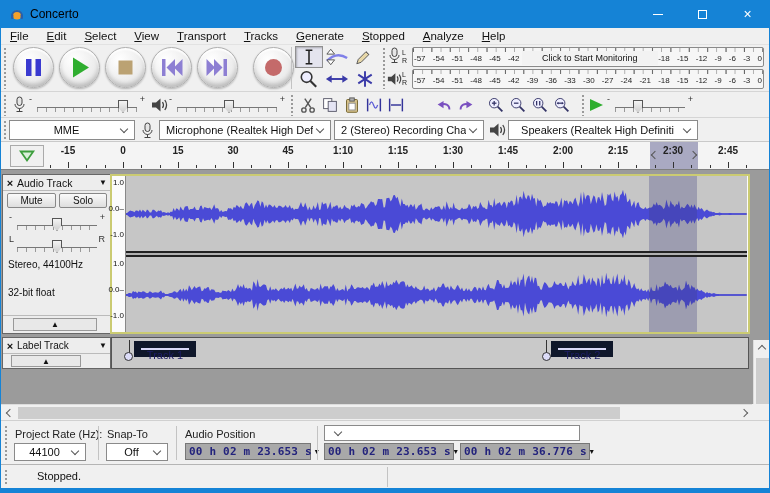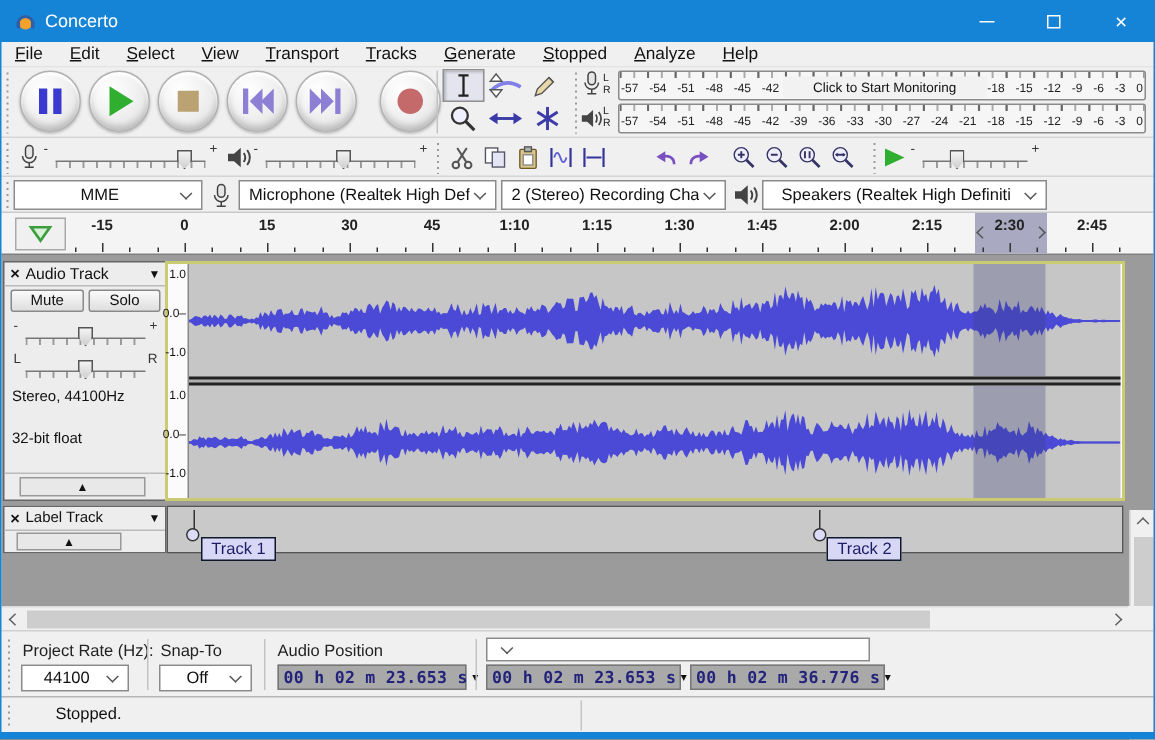--- a/index.html
+++ b/index.html
@@ -2,21 +2,21 @@
 <html><head>
 <meta charset="utf-8">
 <style>
   html,body{margin:0;padding:0;background:#444;}
   *{box-sizing:border-box;}
   .win{position:relative;width:770px;height:493px;background:#f0f0f0;overflow:hidden;
        font-family:"Liberation Sans","DejaVu Sans",sans-serif;font-size:11px;color:#111;}
   .abs{position:absolute;}
   
   #titlebar{position:absolute;left:0;top:0;width:770px;height:28px;background:#1583d6;display:flex;align-items:center;}
-  #title-text{color:#ffffff;font-size:12px;margin-left:6px;}
+  #title-text{color:#000000;font-size:12px;margin-left:6px;}
   .cap-btn{position:absolute;top:0;width:45px;height:28px;display:flex;align-items:center;justify-content:center;color:#fff;}
   .cap-min{left:635px;} .cap-max{left:680px;} .cap-close{left:725px;font-size:14px;}
   .cap-min i{display:block;width:10px;border-bottom:1.5px solid #fff;}
   .cap-max i{display:block;width:9px;height:9px;border:1.2px solid #fff;}
   
   #menubar{position:absolute;left:1px;top:28px;width:768px;height:17px;background:#f0f0f0;display:flex;align-items:center;border-bottom:1px solid #e2e2e2;}
   .menu-item{padding:1px 9px;font-size:11.5px;}
   .menu-item::first-letter{text-decoration:underline;}
   
   .grip{position:absolute;width:4px;background-image:radial-gradient(#9a9a9a 34%,transparent 36%);background-size:4px 4px;}
@@ -79,21 +79,21 @@
   .vr-num{position:absolute;right:1px;font-size:8px;color:#111;white-space:nowrap;}
   #wavecol{position:relative;width:621px;}
   .chan{position:relative;width:621px;height:76px;background:#c6c6c6;overflow:hidden;}
   .chan-sep{height:4px;background:#b0b0b0;border-top:1px solid #222;border-bottom:1px solid #222;}
   .chan svg{position:absolute;left:0;top:0;}
   .sel-overlay{position:absolute;top:0;bottom:0;background:rgba(62,62,125,0.30);}
   #label-panel{position:absolute;left:1px;top:167px;width:109px;height:32px;background:#ededed;border:1px solid #666;}
   #label-content{position:absolute;left:110px;top:167px;width:638px;height:32px;background:#c9c9c9;border:1px solid #555;}
   .lbl-stem{position:absolute;top:2px;width:1px;height:14px;background:#333;}
   .lbl-circle{position:absolute;width:9px;height:9px;border:1.4px solid #333;border-radius:50%;background:#dcdcf8;}
-  .lbl-box{position:absolute;top:20px;height:16px;border:1px solid #0f172a;background:#d8d8f6;color:#1d1d66;font-size:11px;line-height:14px;padding:0 6px;}
+  .lbl-box{position:absolute;top:3px;height:16px;border:7px solid #0f172a;background:#d8d8f6;color:#1d1d66;font-size:11px;line-height:14px;padding:0 6px;}
   
   #vscroll{position:absolute;left:752px;top:170px;width:17px;height:234px;background:#f0f0f0;border-left:1px solid #dcdcdc;}
   #hscroll{position:absolute;left:1px;top:404px;width:751px;height:16px;background:#f0f0f0;border-top:1px solid #dcdcdc;}
   #sb-corner{position:absolute;left:752px;top:404px;width:17px;height:16px;background:#f0f0f0;}
   .sb-thumb{position:absolute;background:#cdcdcd;}
   .chev{width:6px;height:6px;border-right:1.6px solid #606060;border-bottom:1.6px solid #606060;}
   .chev-up{transform:rotate(-135deg);}
   .chev-left{transform:rotate(135deg);} .chev-right{transform:rotate(-45deg);}
   .sb-arrow{position:absolute;display:flex;align-items:center;justify-content:center;}
   

